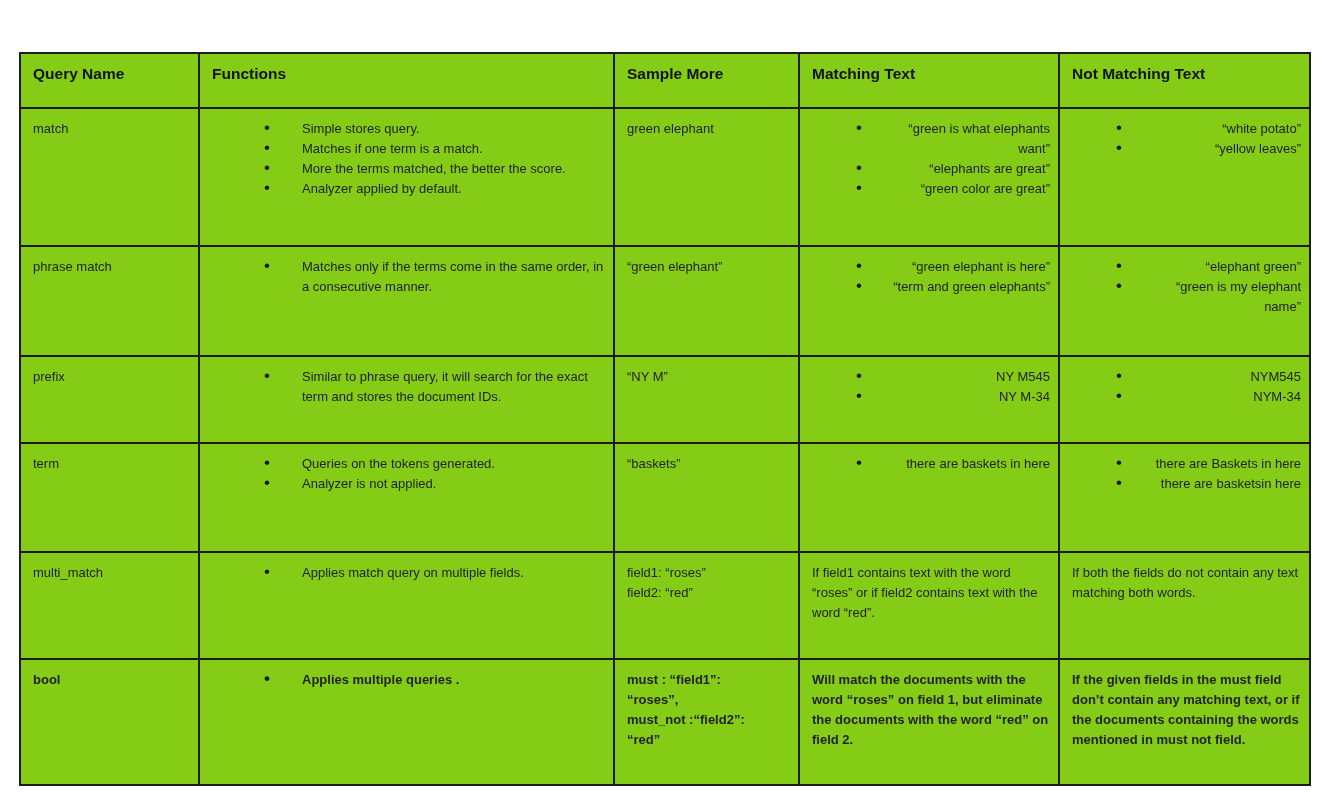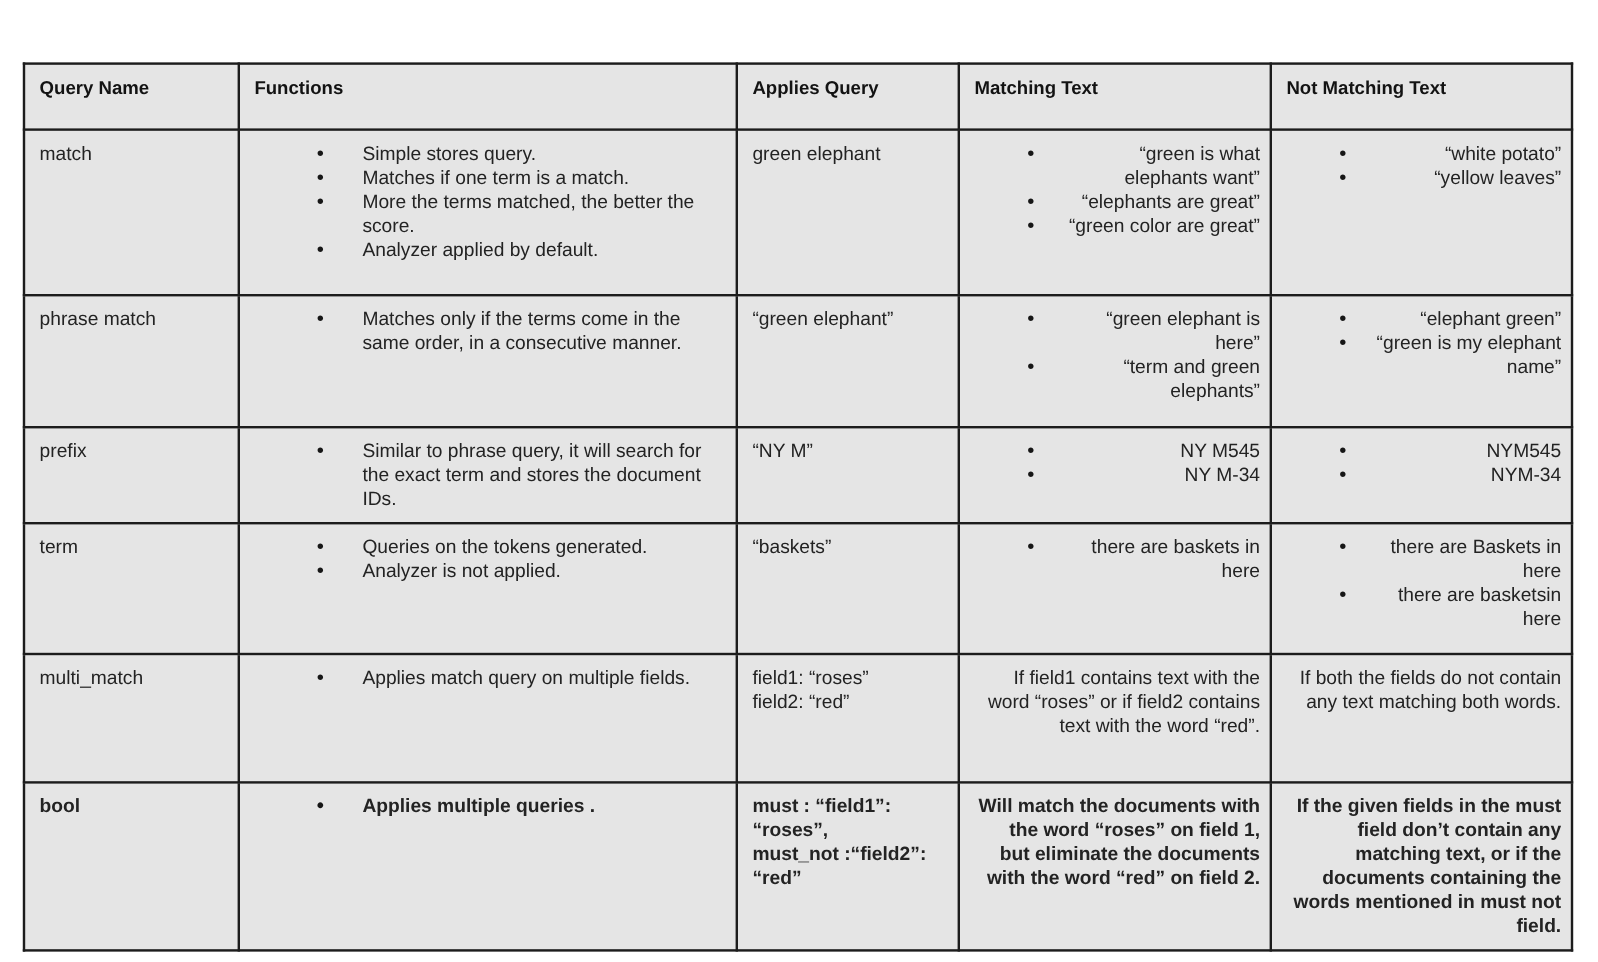--- a/index.html
+++ b/index.html
@@ -17,45 +17,45 @@
     position: relative;
     overflow: hidden;
   }
   table.query-table {
     position: absolute;
     left: 19px;
     top: 52px;
     width: 1290px;
     border-collapse: collapse;
     table-layout: fixed;
-    background: #e5e5e5;
+    background: #84cc16;
   }
   table.query-table th,
   table.query-table td {
     border: 2px solid #1c1c1c;
     vertical-align: top;
     text-align: left;
-    font-size: 16px;
+    font-size: 13px;
     line-height: 20px;
     color: #232323;
     overflow: hidden;
   }
   table.query-table th {
     font-weight: bold;
     color: #131313;
     padding: 10px 8px 8px 12px;
     height: 55px;
     font-size: 15.5px;
   }
   table.query-table td {
     padding: 10px 8px 8px 12px;
   }
   tr.r1 td { height: 138px; }
   tr.r2 td { height: 110px; }
-  tr.r3 td { height: 76px; }
+  tr.r3 td { height: 87px; }
   tr.r4 td { height: 109px; }
   tr.r5 td { height: 107px; }
   tr.r6 td { height: 126px; font-weight: bold; }
 
   ul.bullets {
     margin: 0;
     padding: 0 0 0 52px;
     list-style: none;
   }
   ul.bullets li {
@@ -76,40 +76,39 @@
     text-align: right;
   }
   ul.bullets.tight li {
     padding-left: 28px;
   }
   .sample-cell, .pre-text {
     white-space: pre-line;
   }
   .para {
     margin: 0;
-    text-align: right;
   }
 </style>
 </head>
 <body>
 
 <div class="page">
   <table class="query-table">
     <colgroup>
       <col style="width:179px">
       <col style="width:415px">
       <col style="width:185px">
       <col style="width:260px">
       <col style="width:251px">
     </colgroup>
     <thead>
       <tr>
         <th>Query Name</th>
         <th>Functions</th>
-        <th>Applies Query</th>
+        <th>Sample More</th>
         <th>Matching Text</th>
         <th>Not Matching Text</th>
       </tr>
     </thead>
     <tbody>
 
       <tr class="r1">
         <td>match</td>
         <td>
           <ul class="bullets">

